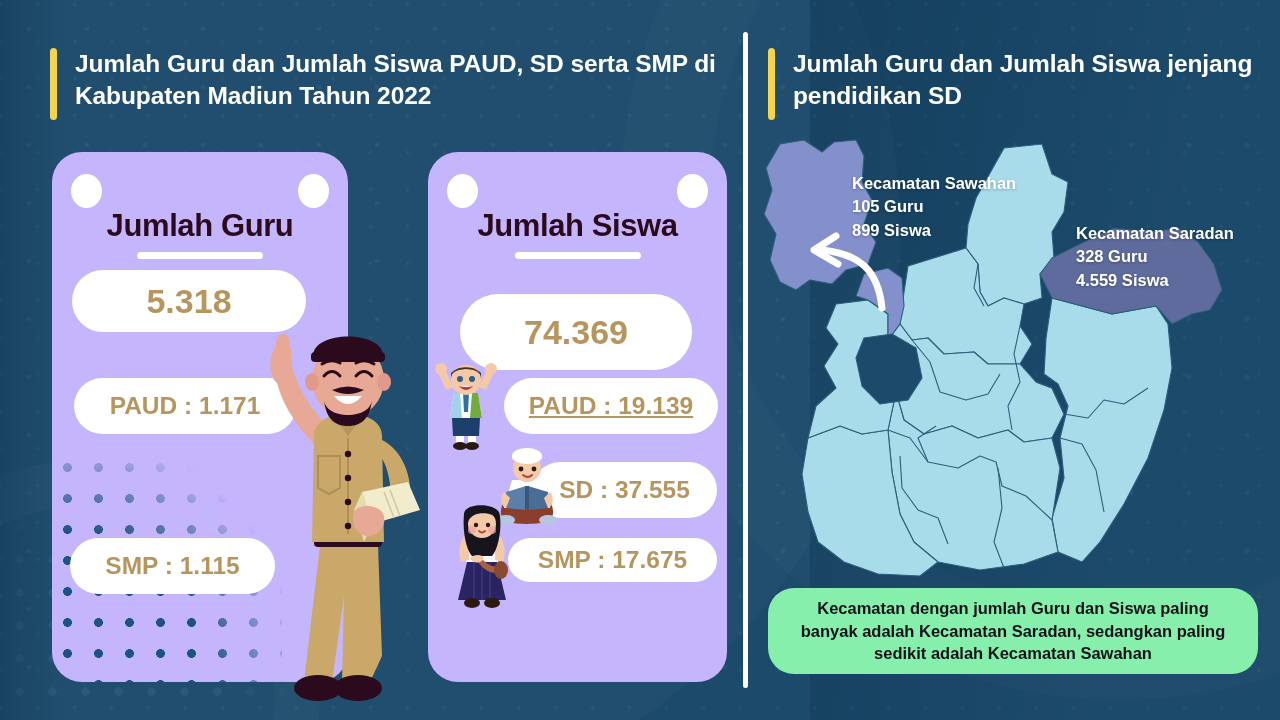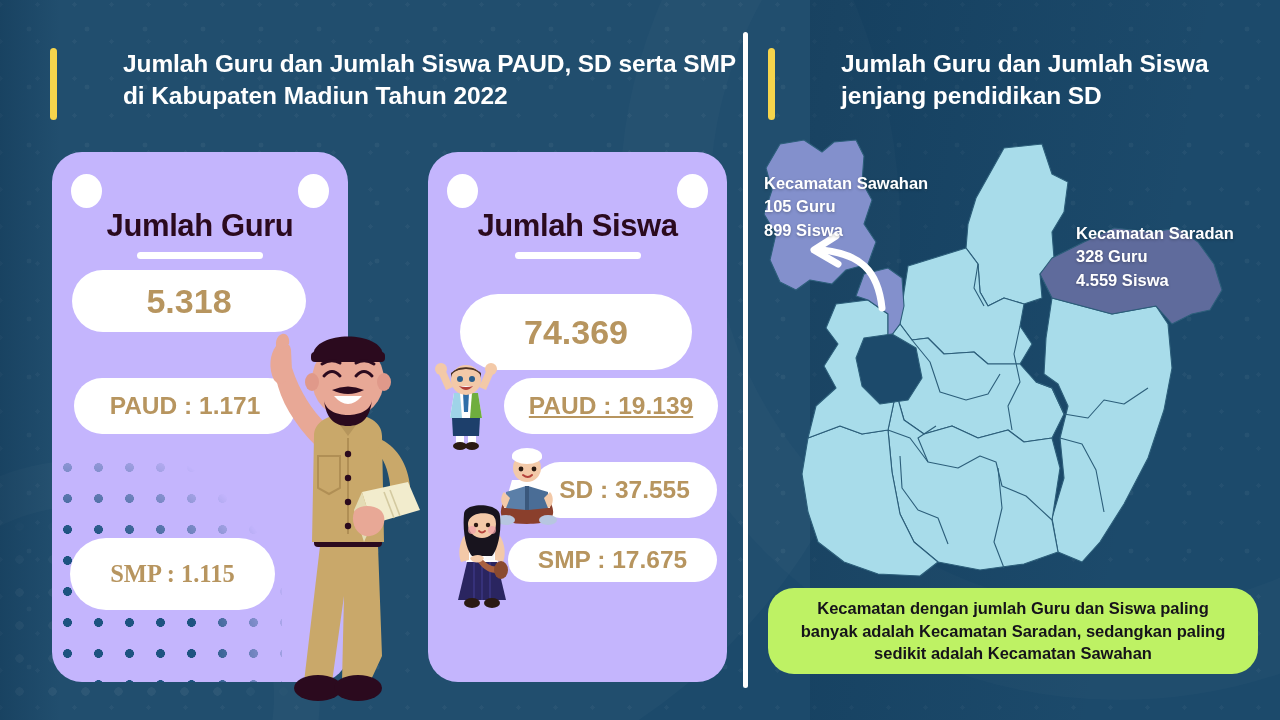--- a/index.html
+++ b/index.html
@@ -52,21 +52,20 @@
     position:absolute; left:0; top:0; width:60px; height:720px;
     background:linear-gradient(90deg, rgba(9,45,74,.34), rgba(9,45,74,0));
   }
 
   
   .title-wrap { position:absolute; display:flex; gap:18px; align-items:flex-start; }
   .accent-bar { width:7px; border-radius:4px; background:#f6d44c; flex:none; }
   .title-text {
     color:#ffffff; font-weight:bold; font-size:24.5px; line-height:1.32;
     letter-spacing:-.1px;
-    margin-left:48px;
   }
   #title-left  { left:50px; top:48px; width:690px; }
   #title-left .accent-bar { height:72px; }
   #title-right { left:768px; top:48px; width:490px; }
   #title-right .accent-bar { height:72px; }
 
   
   #divider {
     position:absolute; left:743px; top:32px; width:5px; height:656px;
     background:#ffffff; border-radius:3px;
@@ -103,42 +102,42 @@
     display:flex; align-items:center; justify-content:center;
     color:#b7955f; font-weight:bold;
   }
   .pill-big { font-size:34px; }
   .pill-sub { font-size:24.5px; }
 
   
   #guru-total { left:20px;  top:118px; width:234px; height:62px; }
   #guru-paud  { left:22px;  top:226px; width:222px; height:56px; }
   #guru-sd    { left:68px;  top:310px; width:194px; height:56px; }
-  #guru-smp   { left:18px;  top:386px; width:205px; height:72px;font-family:Liberation Serif, serif; }
+  #guru-smp   { left:18px;  top:386px; width:205px; height:56px; }
   
   #siswa-total { left:32px; top:118px; width:232px; height:76px;margin-top:24px; }
   #siswa-paud  { left:76px; top:226px; width:214px; height:56px;text-decoration:underline; }
   #siswa-sd    { left:104px;top:310px; width:185px; height:56px; }
   #siswa-smp   { left:80px; top:386px; width:209px; height:44px; }
 
   
   #map-area { position:absolute; left:752px; top:138px; width:516px; height:440px; }
   #map-area svg { width:100%; height:100%; display:block; }
 
   .map-label {
     position:absolute; color:#ffffff; font-weight:bold; font-size:16.5px;
     line-height:1.42; text-shadow:0 1px 3px rgba(0,0,0,.28);
   }
-  #label-sawahan { left:764px; top:172px; }
+  #label-sawahan { left:852px; top:172px; }
   #label-saradan { left:1076px; top:222px; }
 
   
   #note-box {
     position:absolute; left:768px; top:588px; width:490px; height:86px;
-    background:#bef264; border-radius:26px;
+    background:#86efac; border-radius:26px;
     display:flex; align-items:center; justify-content:center;
     text-align:center; padding:0 24px;
   }
   #note-text { font-size:16.5px; font-weight:bold; color:#15131a; line-height:1.38; }
 
   
   .illus { position:absolute; }
   #teacher { left:258px; top:296px; width:180px; height:412px; z-index:5; }
   #kid-cheer { left:432px; top:360px; width:68px; height:90px; z-index:6; }
   #kid-read  { left:492px; top:448px; width:70px; height:82px; z-index:6; }

